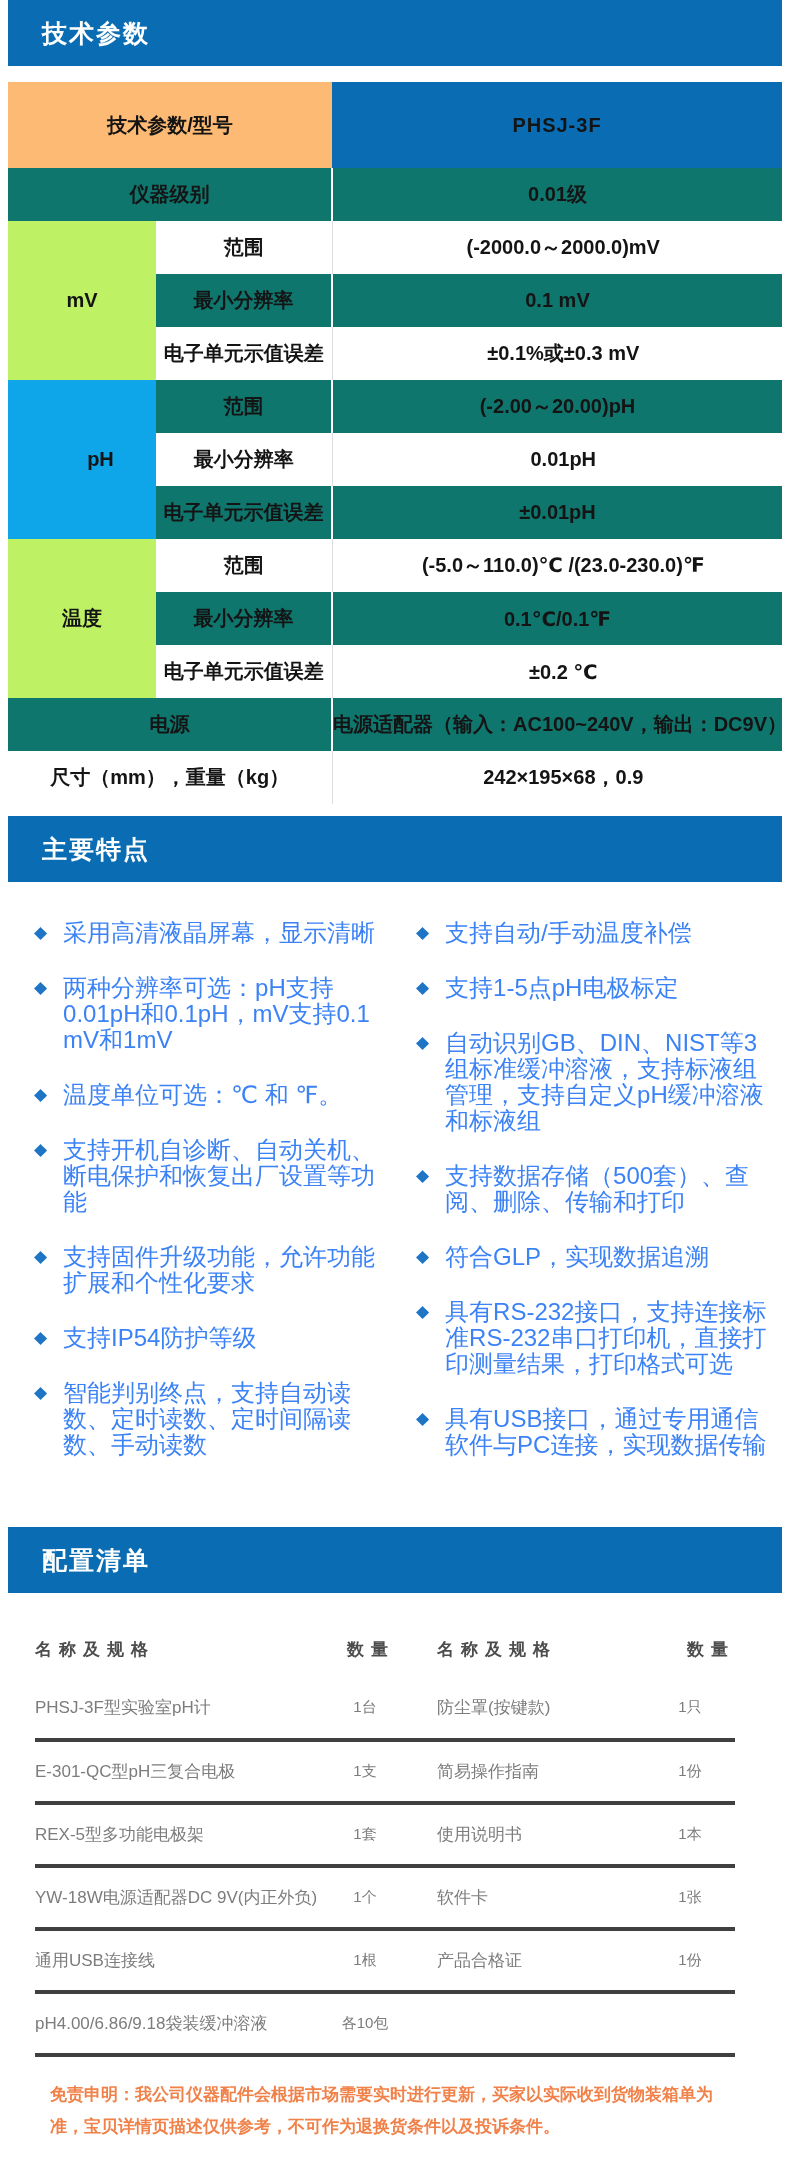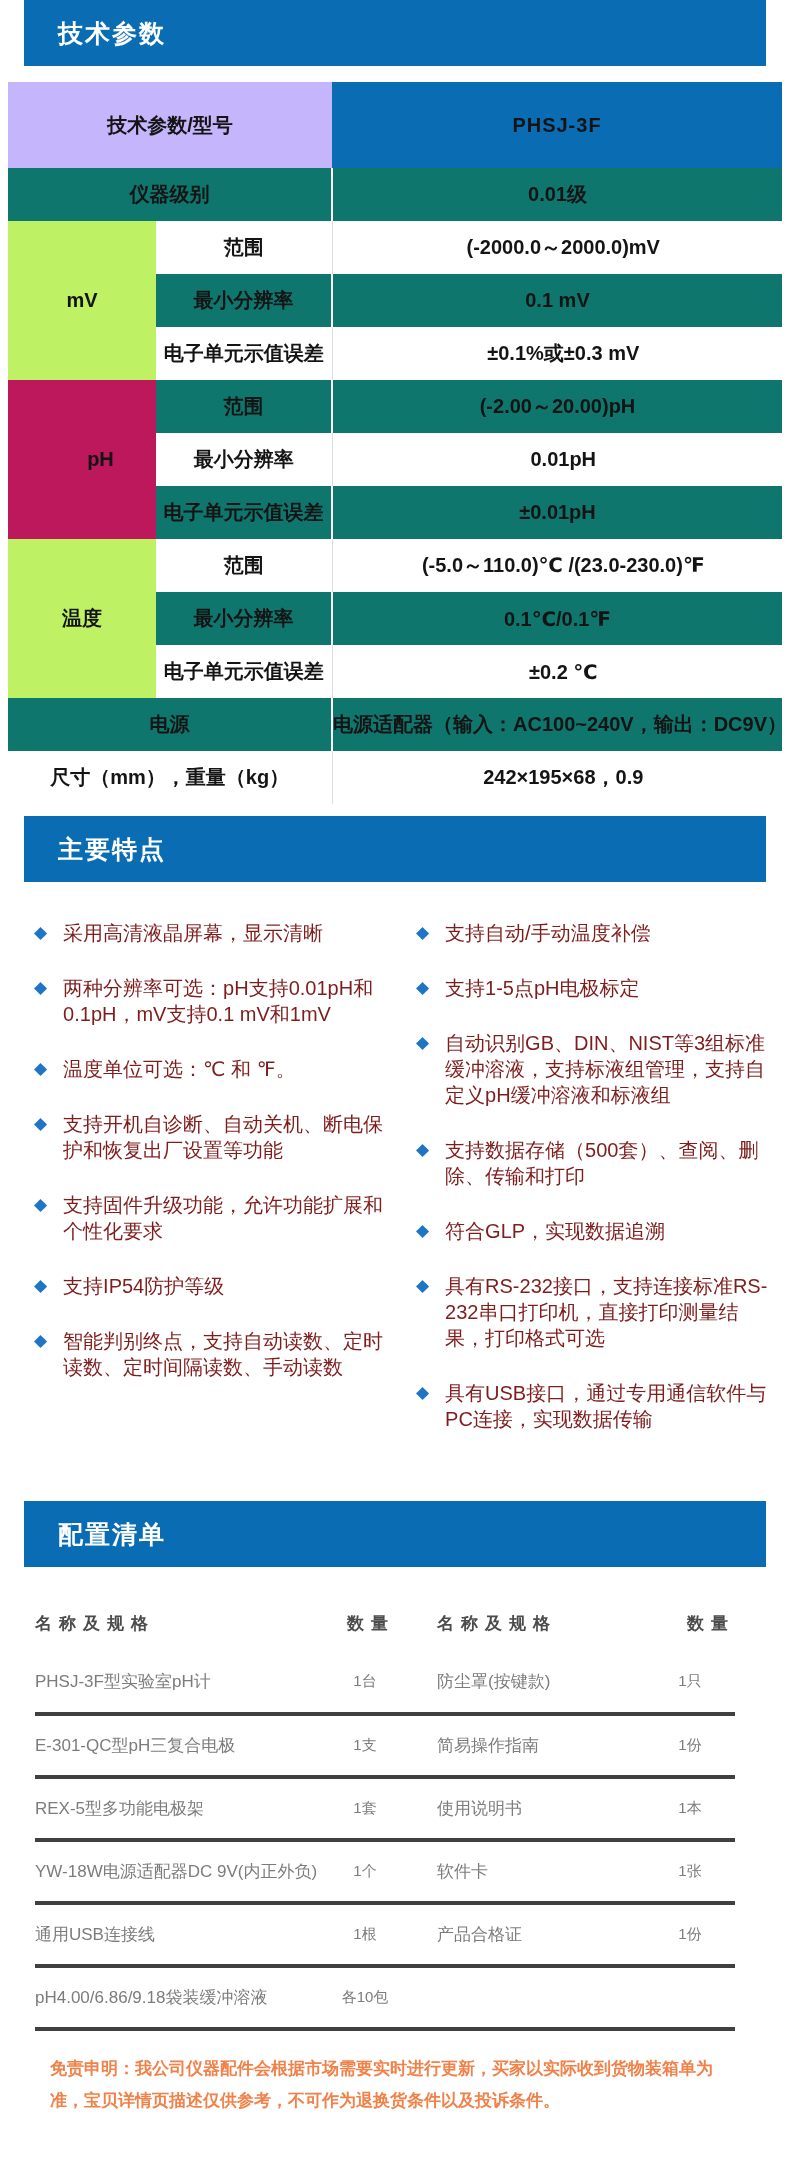--- a/index.html
+++ b/index.html
@@ -13,58 +13,58 @@
   
   .watermark {
     padding-top:6px; text-align:center;
     font-size:33px; line-height:44px; font-weight:300;
     color:#d8d8d8; letter-spacing:58px; text-indent:58px;
     white-space:nowrap; margin-bottom:47px;
   }
 
   
   .bar {
-    margin:0 24px; height:66px; background:#0a6db4;
+    margin:0 8px; height:66px; background:#0a6db4;
     display:flex; align-items:center; padding-left:34px;
     color:#fff; font-size:25px; font-weight:bold; letter-spacing:2px;
   }
 
   
   table.spec {
     border-collapse:collapse; table-layout:fixed;
     width:774px; margin:16px 8px 0 8px;
   }
   table.spec td {
     text-align:center; vertical-align:middle;
     font-size:20px; font-weight:600; color:#141414;
     overflow:hidden; white-space:nowrap;
   }
   tr.sp-head { height:86px; }
-  td.cell-orange { background:#c4b5fd; color:#fff; font-size:23px; font-weight:bold;margin-top:13px; }
+  td.cell-orange { background:#fdba74; color:#fff; font-size:23px; font-weight:bold;margin-top:13px; }
   td.cell-blue   { background:#0a6db4; color:#fff; font-size:26px; font-weight:bold; letter-spacing:1px; }
   tr.r { height:53px; }
   tr.g td.lbl, tr.g td.val { background:#0f766e; }
   tr.w td.lbl, tr.w td.val { background:#ffffff; }
   td.grp-light { background:#bef264; }
-  td.grp-mid   { background:#be185d;padding-left:37px; }
+  td.grp-mid   { background:#0ea5e9;padding-left:37px; }
   td.val { border-left:2px solid #ffffff; }
   tr.w td.val { border-left:1px solid #dddddd;padding-left:12px; }
 
   
   .bar.mt { margin-top:12px; }
   .features {
     margin:0 8px; padding:38px 10px 40px 26px;
     display:grid; grid-template-columns:1fr 1fr; column-gap:26px;
   }
   .fitem { display:flex; margin-bottom:29px; }
   .diamond {
     flex:0 0 auto; color:#1e74c5; font-size:17px;
     line-height:26px; margin-right:16px;
   }
-  .ftext { color:#7f1d1d; font-size:20px; line-height:26px; }
+  .ftext { color:#3b82f6; font-size:24px; line-height:26px; }
 
   
   table.pack {
     border-collapse:collapse; table-layout:fixed;
     width:700px; margin:28px 0 0 35px;
   }
   table.pack tr.phead { height:56px; }
   table.pack td { vertical-align:middle;margin-left:8px; }
   td.ph  { color:#4c4c4c; font-size:17px; font-weight:bold; letter-spacing:7px; text-align:left; }
   td.phq { color:#4c4c4c; font-size:17px; font-weight:bold; letter-spacing:7px; text-align:right; }

